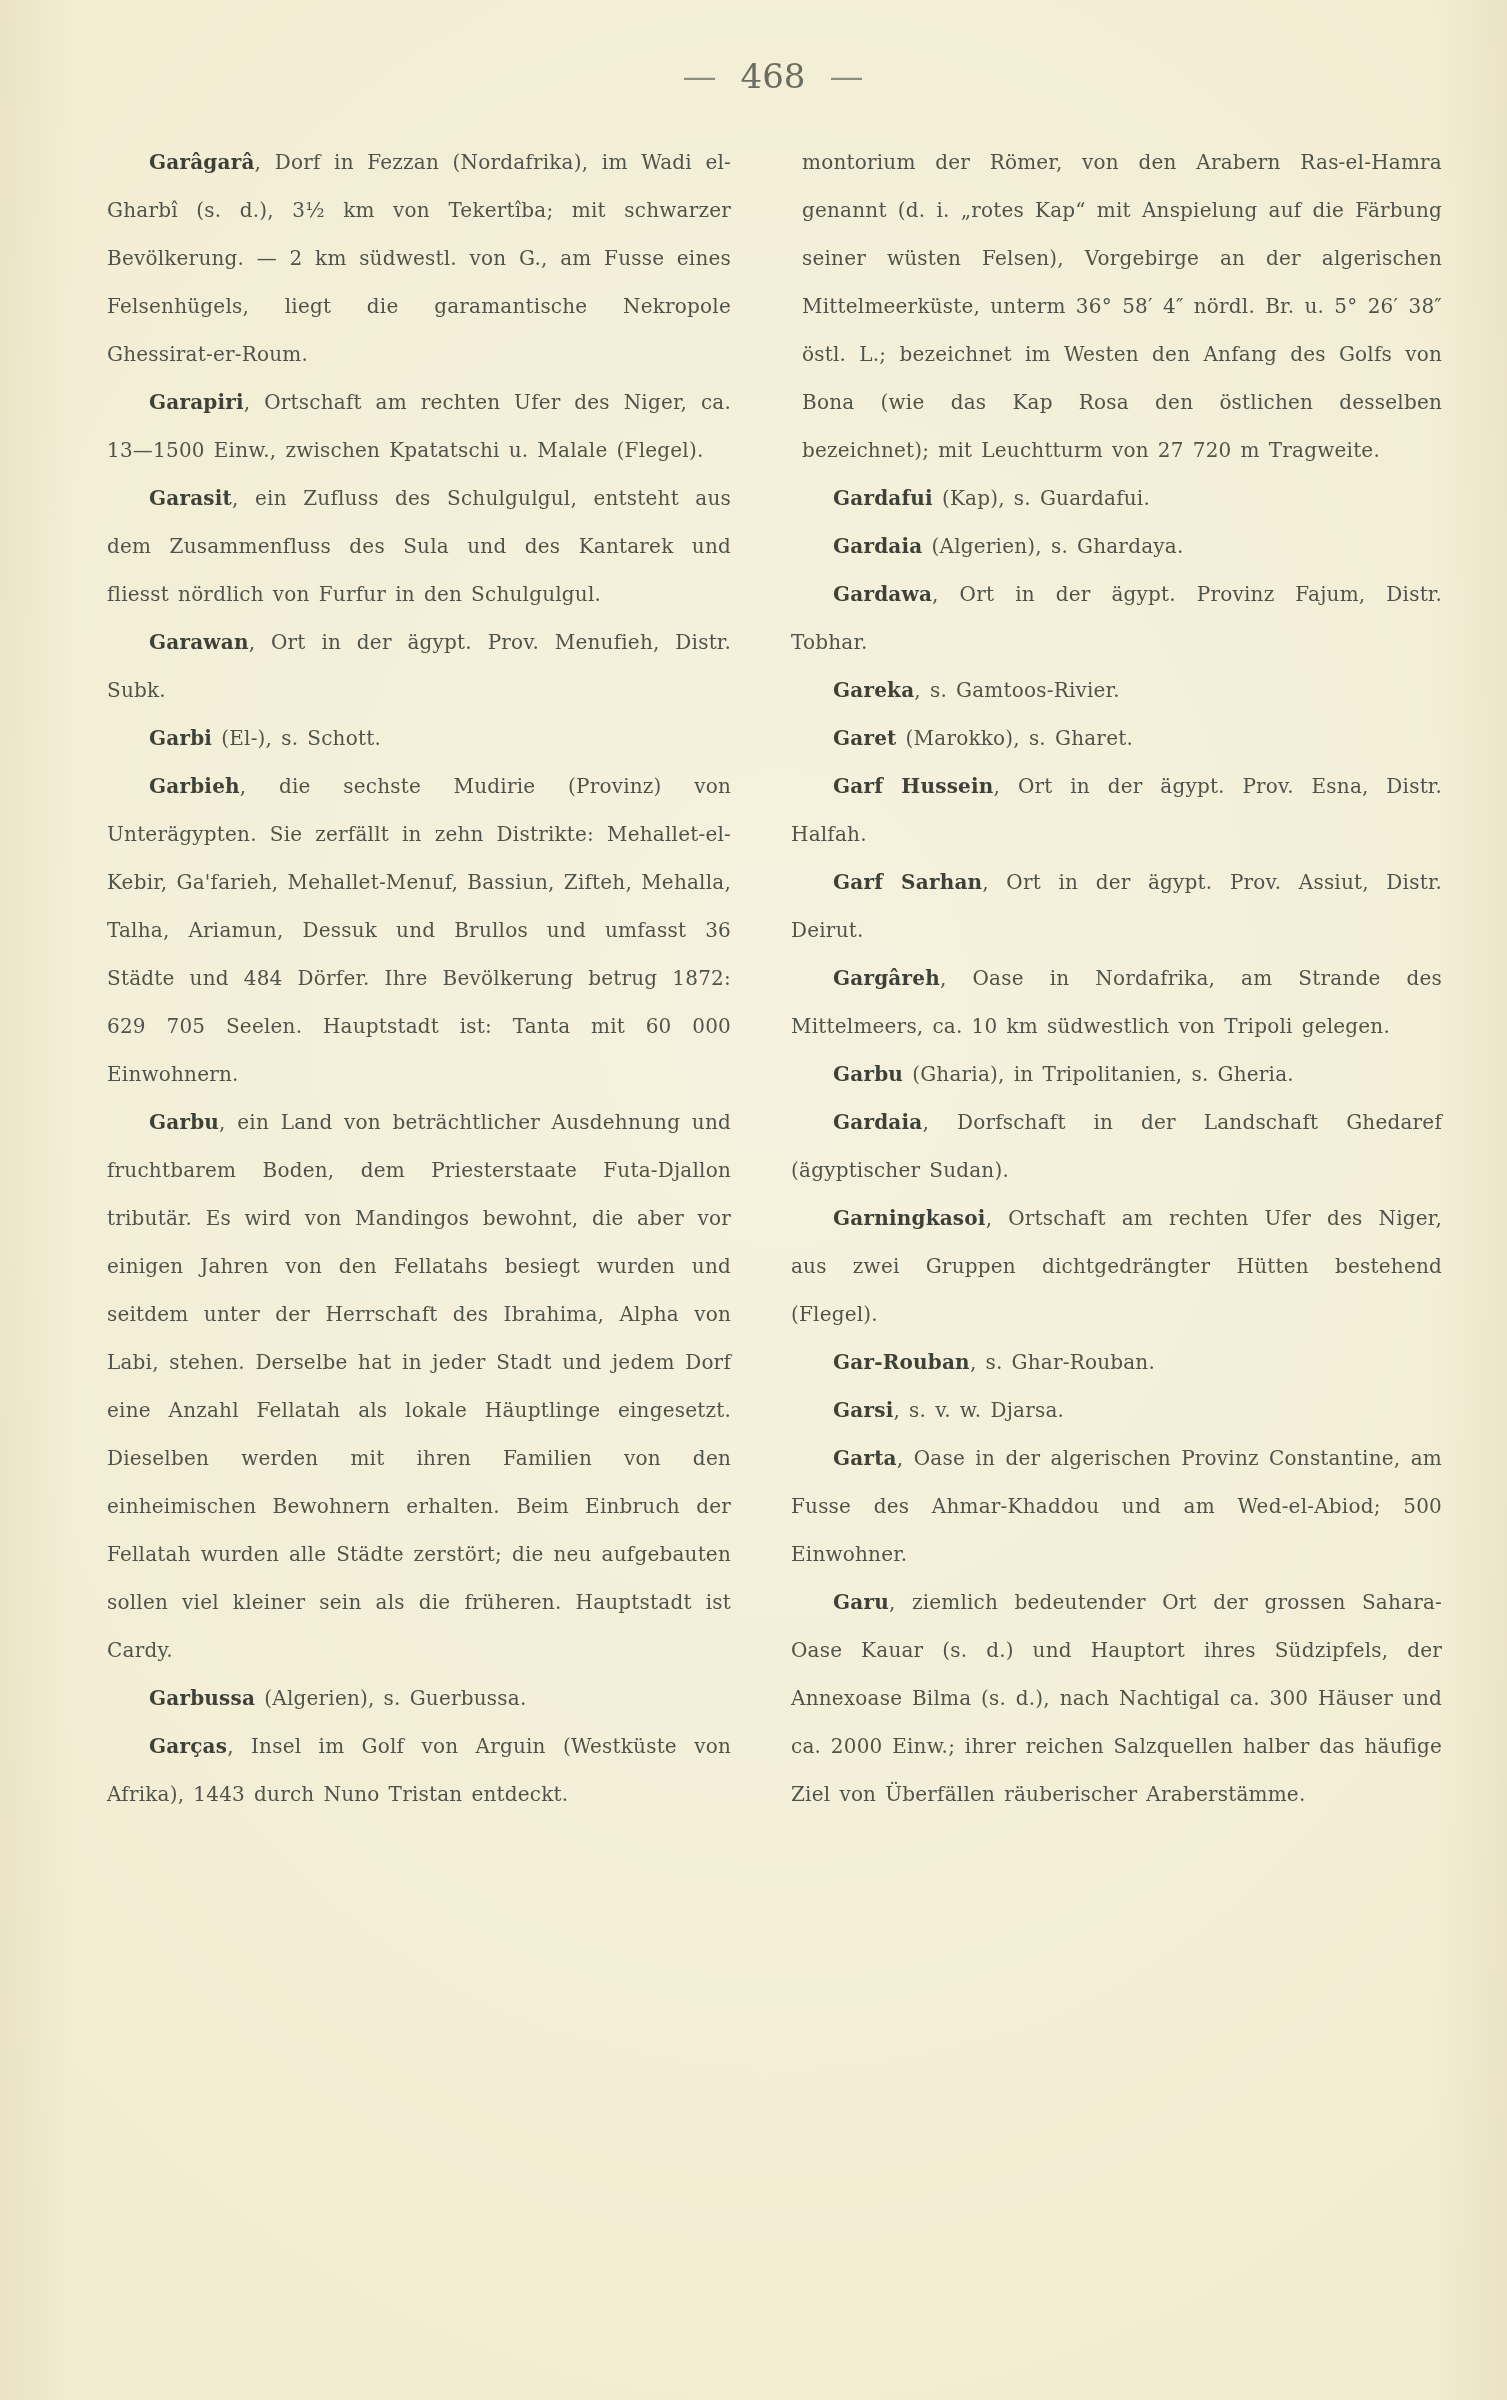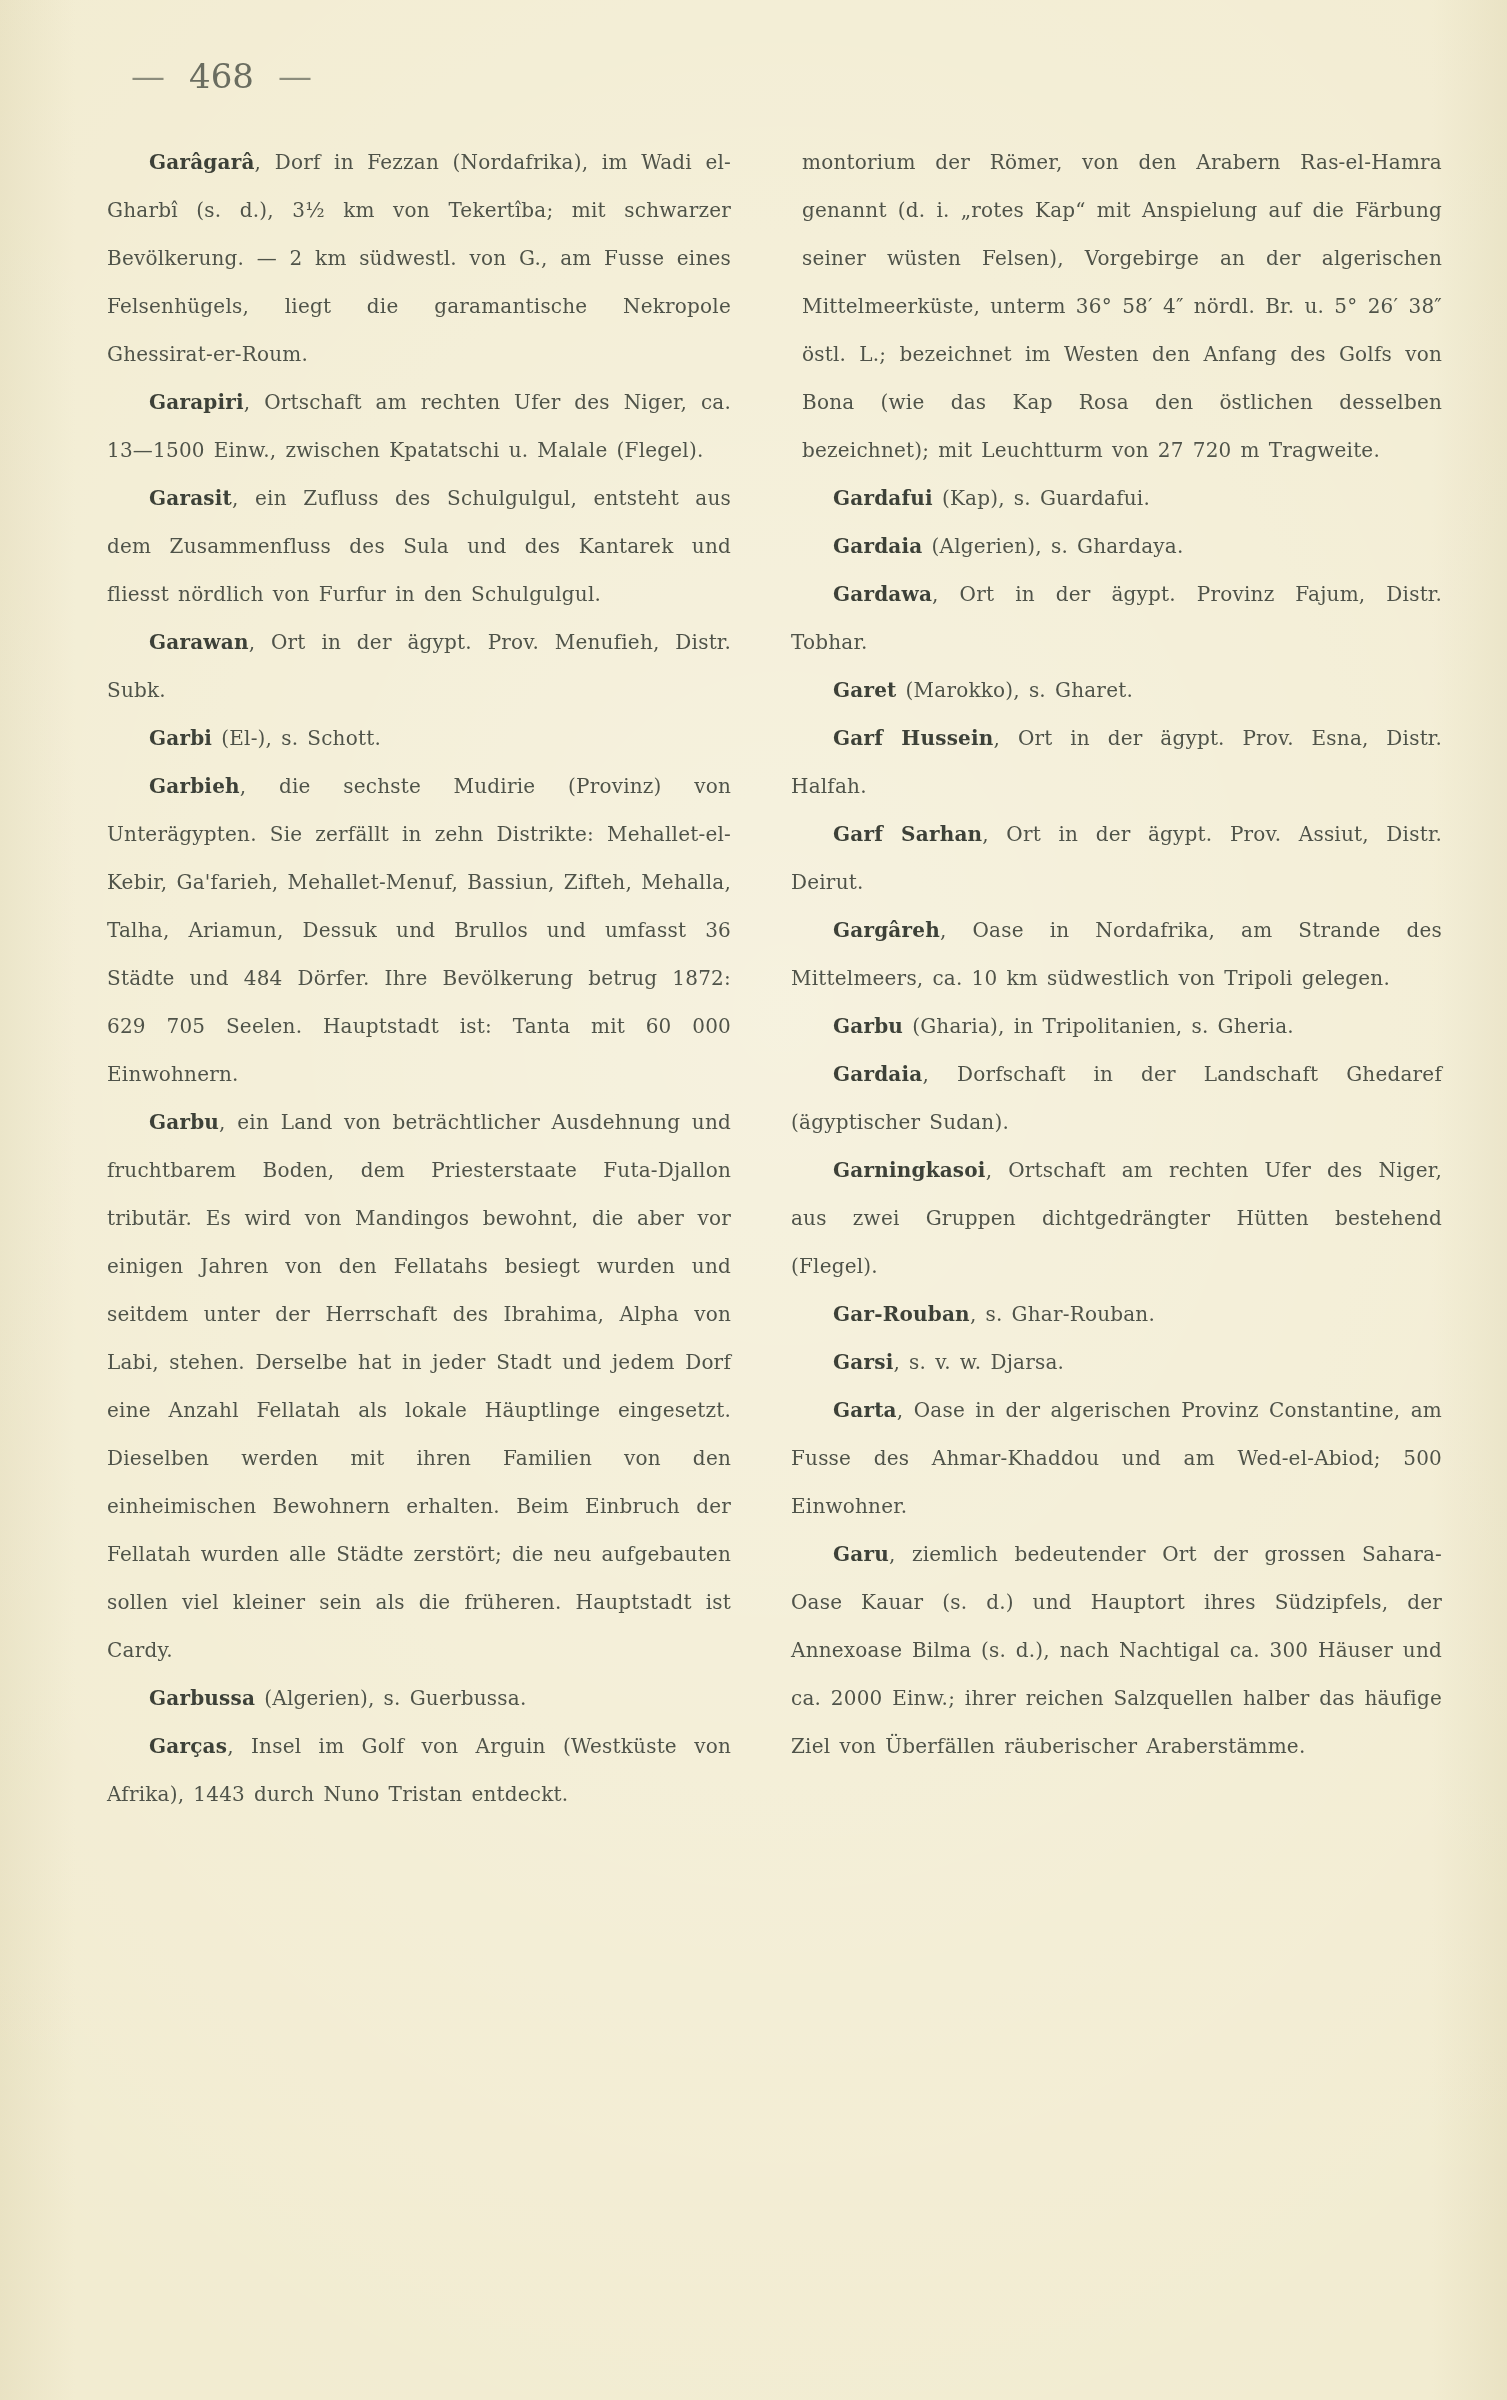--- a/index.html
+++ b/index.html
@@ -22,20 +22,21 @@
     height: 2401px;
     overflow: hidden;
     padding: 56px 68px 0 107px;
     color: var(--ink);
     background:
       radial-gradient(ellipse 130% 105% at 52% 42%, rgba(255,255,255,0.30), rgba(255,255,255,0) 62%),
       linear-gradient(90deg, var(--paper-edge) 0%, var(--paper) 5%, var(--paper) 95%, var(--paper-edge) 100%);
     background-color: var(--paper);
   }
   .page-header {
+    text-align: center;
     font-size: 34px;
     line-height: 40px;
     color: var(--header-ink);
     margin-bottom: 42px;
     user-select: none;
   }
   .page-header .dash { margin: 0 24px; opacity: 0.75; }
   .columns {
     display: flex;
     gap: 60px;
@@ -77,20 +78,21 @@
         <p class="entry"><span class="headword">Garbieh</span><span>, die sechste Mudirie (Provinz) von Unterägypten. Sie zerfällt in zehn Distrikte: Mehallet-el-Kebir, Ga'farieh, Mehallet-Menuf, Bassiun, Zifteh, Mehalla, Talha, Ariamun, Dessuk und Brullos und umfasst 36 Städte und 484 Dörfer. Ihre Bevölkerung betrug 1872: 629 705 Seelen. Hauptstadt ist: Tanta mit 60 000 Einwohnern.</span></p>
         <p class="entry"><span class="headword">Garbu</span><span>, ein Land von beträchtlicher Ausdehnung und fruchtbarem Boden, dem Priesterstaate Futa-Djallon tributär. Es wird von Mandingos bewohnt, die aber vor einigen Jahren von den Fellatahs besiegt wurden und seitdem unter der Herrschaft des Ibrahima, Alpha von Labi, stehen. Derselbe hat in jeder Stadt und jedem Dorf eine Anzahl Fellatah als lokale Häuptlinge eingesetzt. Dieselben werden mit ihren Familien von den einheimischen Bewohnern erhalten. Beim Einbruch der Fellatah wurden alle Städte zerstört; die neu aufgebauten sollen viel kleiner sein als die früheren. Hauptstadt ist Cardy.</span></p>
         <p class="entry"><span class="headword">Garbussa</span><span> (Algerien), s. Guerbussa.</span></p>
         <p class="entry"><span class="headword">Garças</span><span>, Insel im Golf von Arguin (Westküste von Afrika), 1443 durch Nuno Tristan entdeckt.</span></p>
       </div>
     <div class="col col-right" id="col-right">
         <p class="entry continuation"><span>montorium der Römer, von den Arabern Ras-el-Hamra genannt (d. i. „rotes Kap“ mit Anspielung auf die Färbung seiner wüsten Felsen), Vorgebirge an der algerischen Mittelmeerküste, unterm 36° 58′ 4″ nördl. Br. u. 5° 26′ 38″ östl. L.; bezeichnet im Westen den Anfang des Golfs von Bona (wie das Kap Rosa den östlichen desselben bezeichnet); mit Leuchtturm von 27 720 m Tragweite.</span></p>
         <p class="entry"><span class="headword">Gardafui</span><span> (Kap), s. Guardafui.</span></p>
         <p class="entry"><span class="headword">Gardaia</span><span> (Algerien), s. Ghardaya.</span></p>
         <p class="entry"><span class="headword">Gardawa</span><span>, Ort in der ägypt. Provinz Fajum, Distr. Tobhar.</span></p>
+        <p class="entry"><span class="headword">Gareka</span><span>, s. Gamtoos-Rivier.</span></p>
         <p class="entry"><span class="headword">Garet</span><span> (Marokko), s. Gharet.</span></p>
         <p class="entry"><span class="headword">Garf Hussein</span><span>, Ort in der ägypt. Prov. Esna, Distr. Halfah.</span></p>
         <p class="entry"><span class="headword">Garf Sarhan</span><span>, Ort in der ägypt. Prov. Assiut, Distr. Deirut.</span></p>
         <p class="entry"><span class="headword">Gargâreh</span><span>, Oase in Nordafrika, am Strande des Mittelmeers, ca. 10 km südwestlich von Tripoli gelegen.</span></p>
         <p class="entry"><span class="headword">Garbu</span><span> (Gharia), in Tripolitanien, s. Gheria.</span></p>
         <p class="entry"><span class="headword">Gardaia</span><span>, Dorfschaft in der Landschaft Ghedaref (ägyptischer Sudan).</span></p>
         <p class="entry"><span class="headword">Garningkasoi</span><span>, Ortschaft am rechten Ufer des Niger, aus zwei Gruppen dichtgedrängter Hütten bestehend (Flegel).</span></p>
         <p class="entry"><span class="headword">Gar-Rouban</span><span>, s. Ghar-Rouban.</span></p>
         <p class="entry"><span class="headword">Garsi</span><span>, s. v. w. Djarsa.</span></p>
         <p class="entry"><span class="headword">Garta</span><span>, Oase in der algerischen Provinz Constantine, am Fusse des Ahmar-Khaddou und am Wed-el-Abiod; 500 Einwohner.</span></p>

